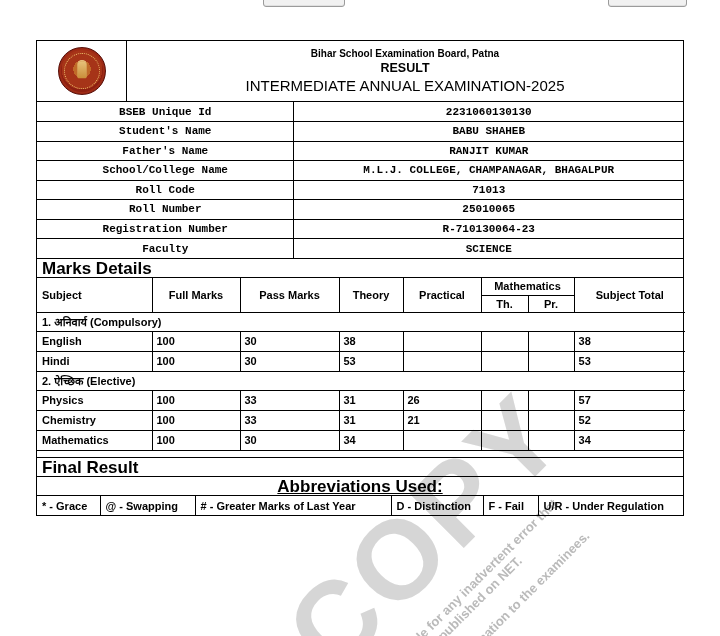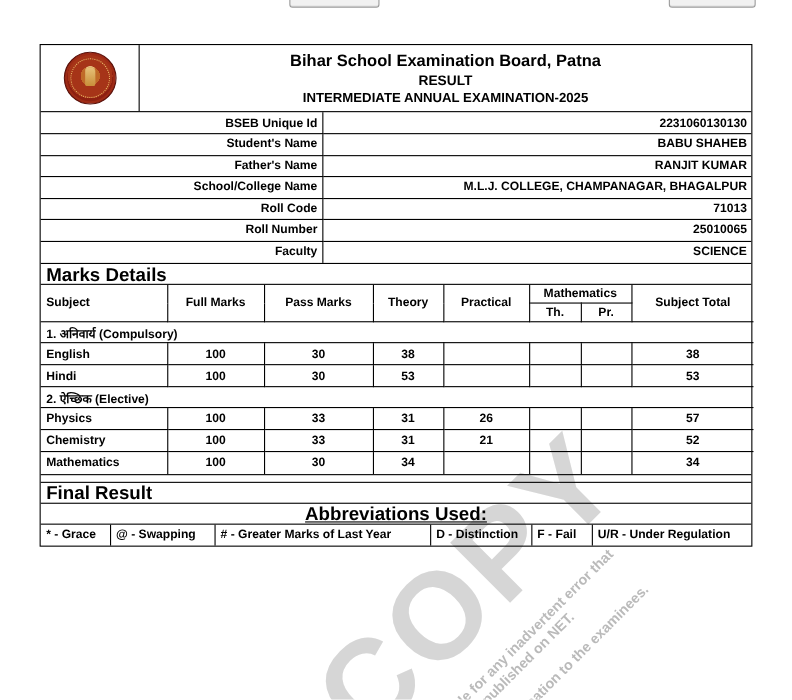--- a/index.html
+++ b/index.html
@@ -46,23 +46,23 @@
 
   .hdr-row { display:flex; height:61px; border-bottom:1px solid #000; }
   .logo-cell {
     width:90px; border-right:1px solid #000;
     display:flex; align-items:center; justify-content:center;
   }
   .title-cell {
     flex:1; display:flex; flex-direction:column;
     align-items:center; justify-content:center; gap:2px; text-align:center;
   }
-  .t-board { font-size:15px;   font-weight:bold; }
+  .t-board { font-size:10px;   font-weight:bold; }
   .t-result{ font-size:12.5px; font-weight:bold; }
-  .t-exam  { font-size:12px; font-weight:bold; }
+  .t-exam  { font-size:15px; font-weight:normal; }
 
   
   .seal {
     width:48px; height:48px; border-radius:50%; position:relative;
     background:radial-gradient(circle at 50% 46%,
       #c06a28 0 26%, #a63418 26% 60%, #8d2011 60% 100%);
     border:1px solid #58100a;
     box-shadow:inset 0 0 0 2px #9e2b16;
   }
   .seal::before {
@@ -75,32 +75,32 @@
     background:linear-gradient(#e7c27a,#c98f3a);
     border-radius:4px 4px 1px 1px;
     box-shadow:0 10px 0 -6px #d8a04a, 0 -1px 0 0 #f0d596;
   }
 
   table { width:100%; border-collapse:collapse; border-style:hidden; table-layout:fixed; }
   td, th {
     border:1px solid #000; font-size:11px; font-weight:bold;
     padding:0 4px; overflow:hidden; white-space:nowrap; background:transparent;
   }
-  .details td, .final-table td { height:19.5px; text-align:right; padding-left:5px; }
+  .details td, .final-table td { height:19.5px; text-align:center; padding-left:5px;font-family:Liberation Mono, monospace; }
   .details-wrap, .marks-wrap, .final-wrap { border-bottom:1px solid #000; }
 
   .band {
     height:19px; line-height:19px; border-bottom:1px solid #000;
     font-size:17px; font-weight:bold; padding-left:5px;
   }
   .band.center { text-align:center; padding-left:0; }
   .band.center span { text-decoration:underline; }
 
   .marks th { height:17px; text-align:center; font-weight:bold; }
-  .marks td { height:20px; text-align:center; }
+  .marks td { height:20px; }
   .marks td.subj { text-align:left; padding-left:5px; }
   .marks td.section { text-align:left; padding-left:5px; height:19px;margin-left:27px; }
 
   .spacer-row { height:7px; border-bottom:1px solid #000; }
 
   .abbrev td { height:19px; text-align:left; padding-left:5px;margin-top:21px; }
 </style>
 </head>
 <body>
 
@@ -150,20 +150,24 @@
         <td>School/College Name</td>
         <td>M.L.J. COLLEGE, CHAMPANAGAR, BHAGALPUR</td>
       </tr>
       <tr>
         <td>Roll Code</td>
         <td>71013</td>
       </tr>
       <tr>
         <td>Roll Number</td>
         <td>25010065</td>
+      </tr>
+      <tr>
+        <td>Registration Number</td>
+        <td>R-710130064-23</td>
       </tr>
       <tr>
         <td>Faculty</td>
         <td>SCIENCE</td>
       </tr>
     </tbody>
       </table>
   </div>
 
   <div class="band">Marks Details</div>

